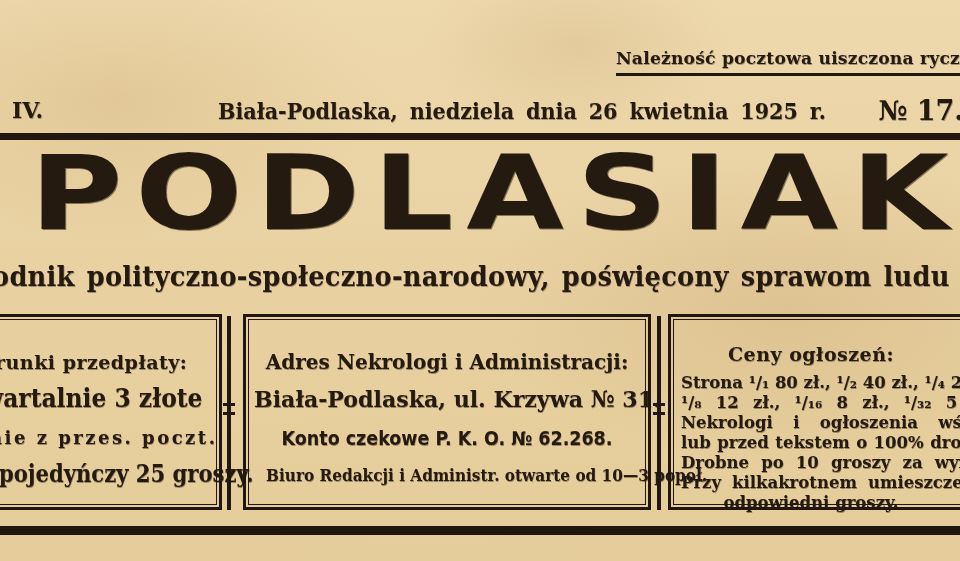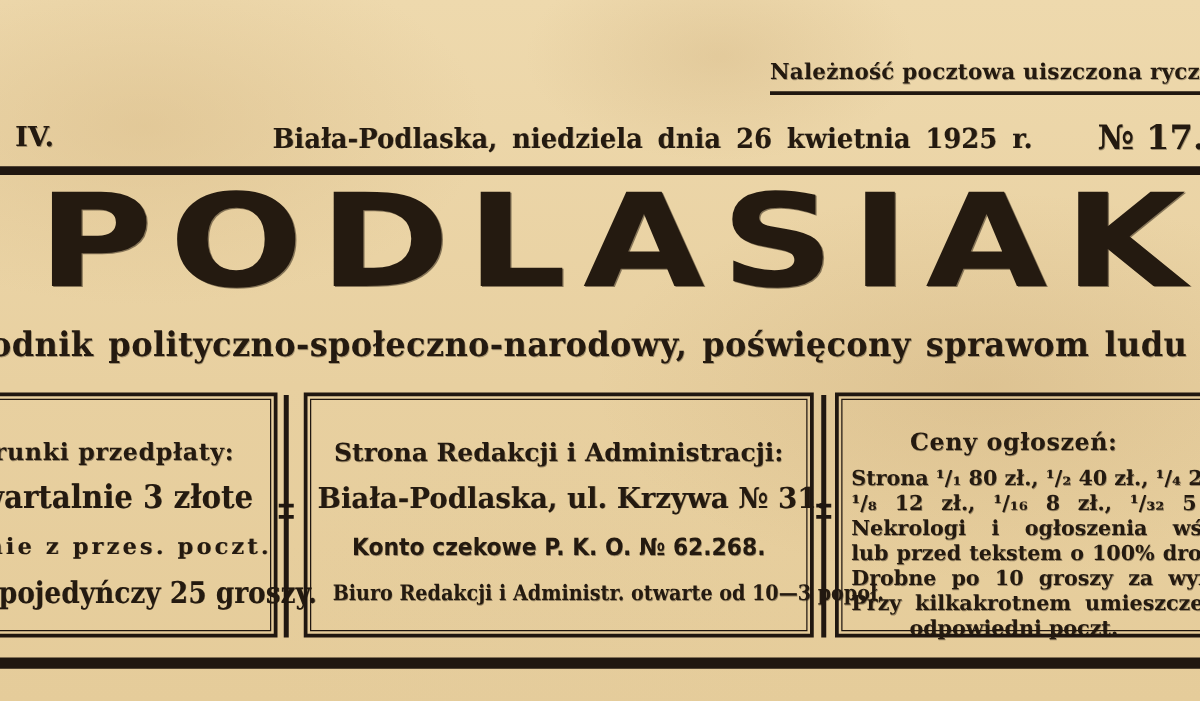--- a/index.html
+++ b/index.html
@@ -98,34 +98,34 @@
   <div class="box box-subscription">
     <div class="txt sub-l1">runki przedpłaty:</div>
     <div class="txt sub-l2">wartalnie  3  złote</div>
     <div class="txt sub-l3">nie z przes. poczt.</div>
     <div class="txt sub-l4">pojedyńczy 25 groszy.</div>
   </div>
 
   <div class="divider div-1"></div>
 
   <div class="box box-address">
-    <div class="txt adr-l1">Strona Redakcji i Administracji:</div>
+    <div class="txt adr-l1">Adres Nekrologi i Administracji:</div>
     <div class="txt adr-l2">Biała-Podlaska,  ul.  Krzywa  № 31.</div>
     <div class="txt adr-l3">Konto czekowe  P. K. O.  № 62.268.</div>
     <div class="txt adr-l4">Biuro Redakcji i Administr. otwarte od 10—3 popoł.</div>
   </div>
 
   <div class="divider div-2"></div>
 
   <div class="box box-prices">
     <div class="txt prc-title">Ceny ogłoszeń:</div>
     <div class="prc-line prc-l1">Strona ¹/₁ 80 zł., ¹/₂ 40 zł., ¹/₄ 22 zł.</div>
     <div class="prc-line prc-l2">¹/₈ 12 zł., ¹/₁₆ 8 zł., ¹/₃₂ 5 zł.</div>
     <div class="prc-line prc-l3">Nekrologi i ogłoszenia wśród</div>
     <div class="prc-line prc-l4">lub przed tekstem o 100% drożej.</div>
     <div class="prc-line prc-l5">Drobne po 10 groszy za wyraz.</div>
     <div class="prc-line prc-l6">Przy kilkakrotnem umieszczeniu</div>
-    <div class="prc-line prc-l7">odpowiedni poczt.</div>
+    <div class="prc-line prc-l7">odpowiedni groszy.</div>
   </div>
 
   <div class="rule rule-bottom"></div>
 
 </div>
 
 </body></html>

